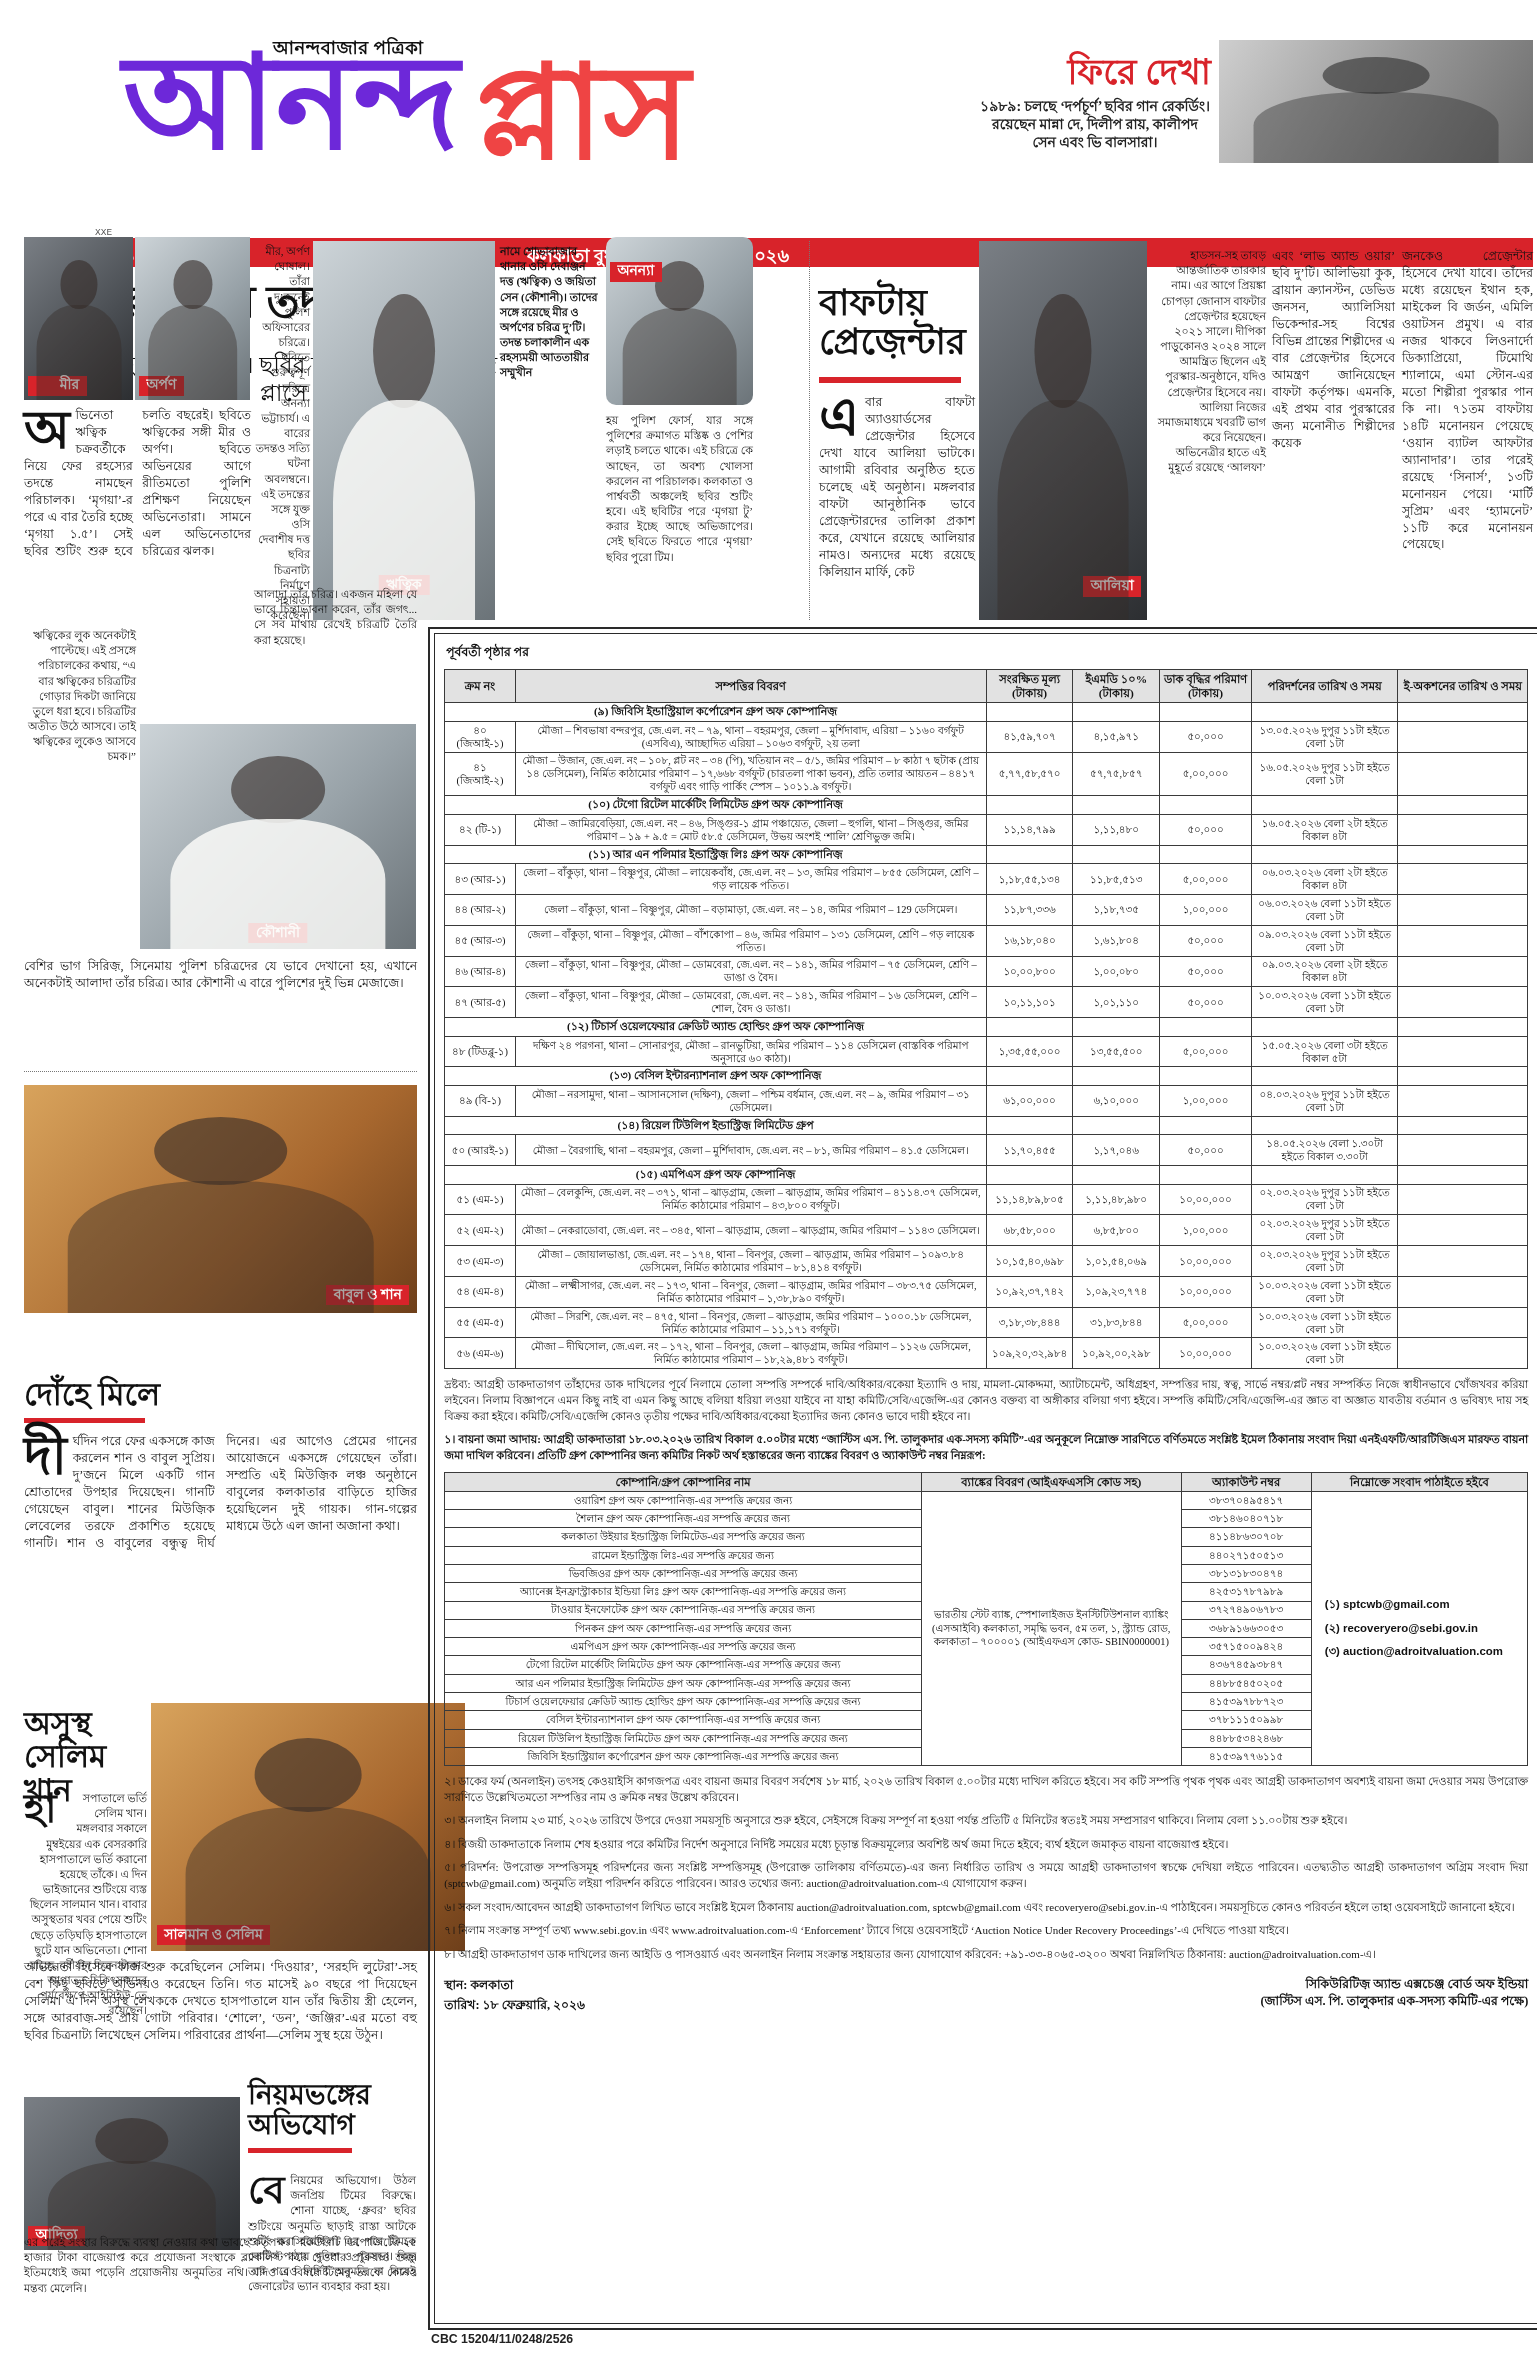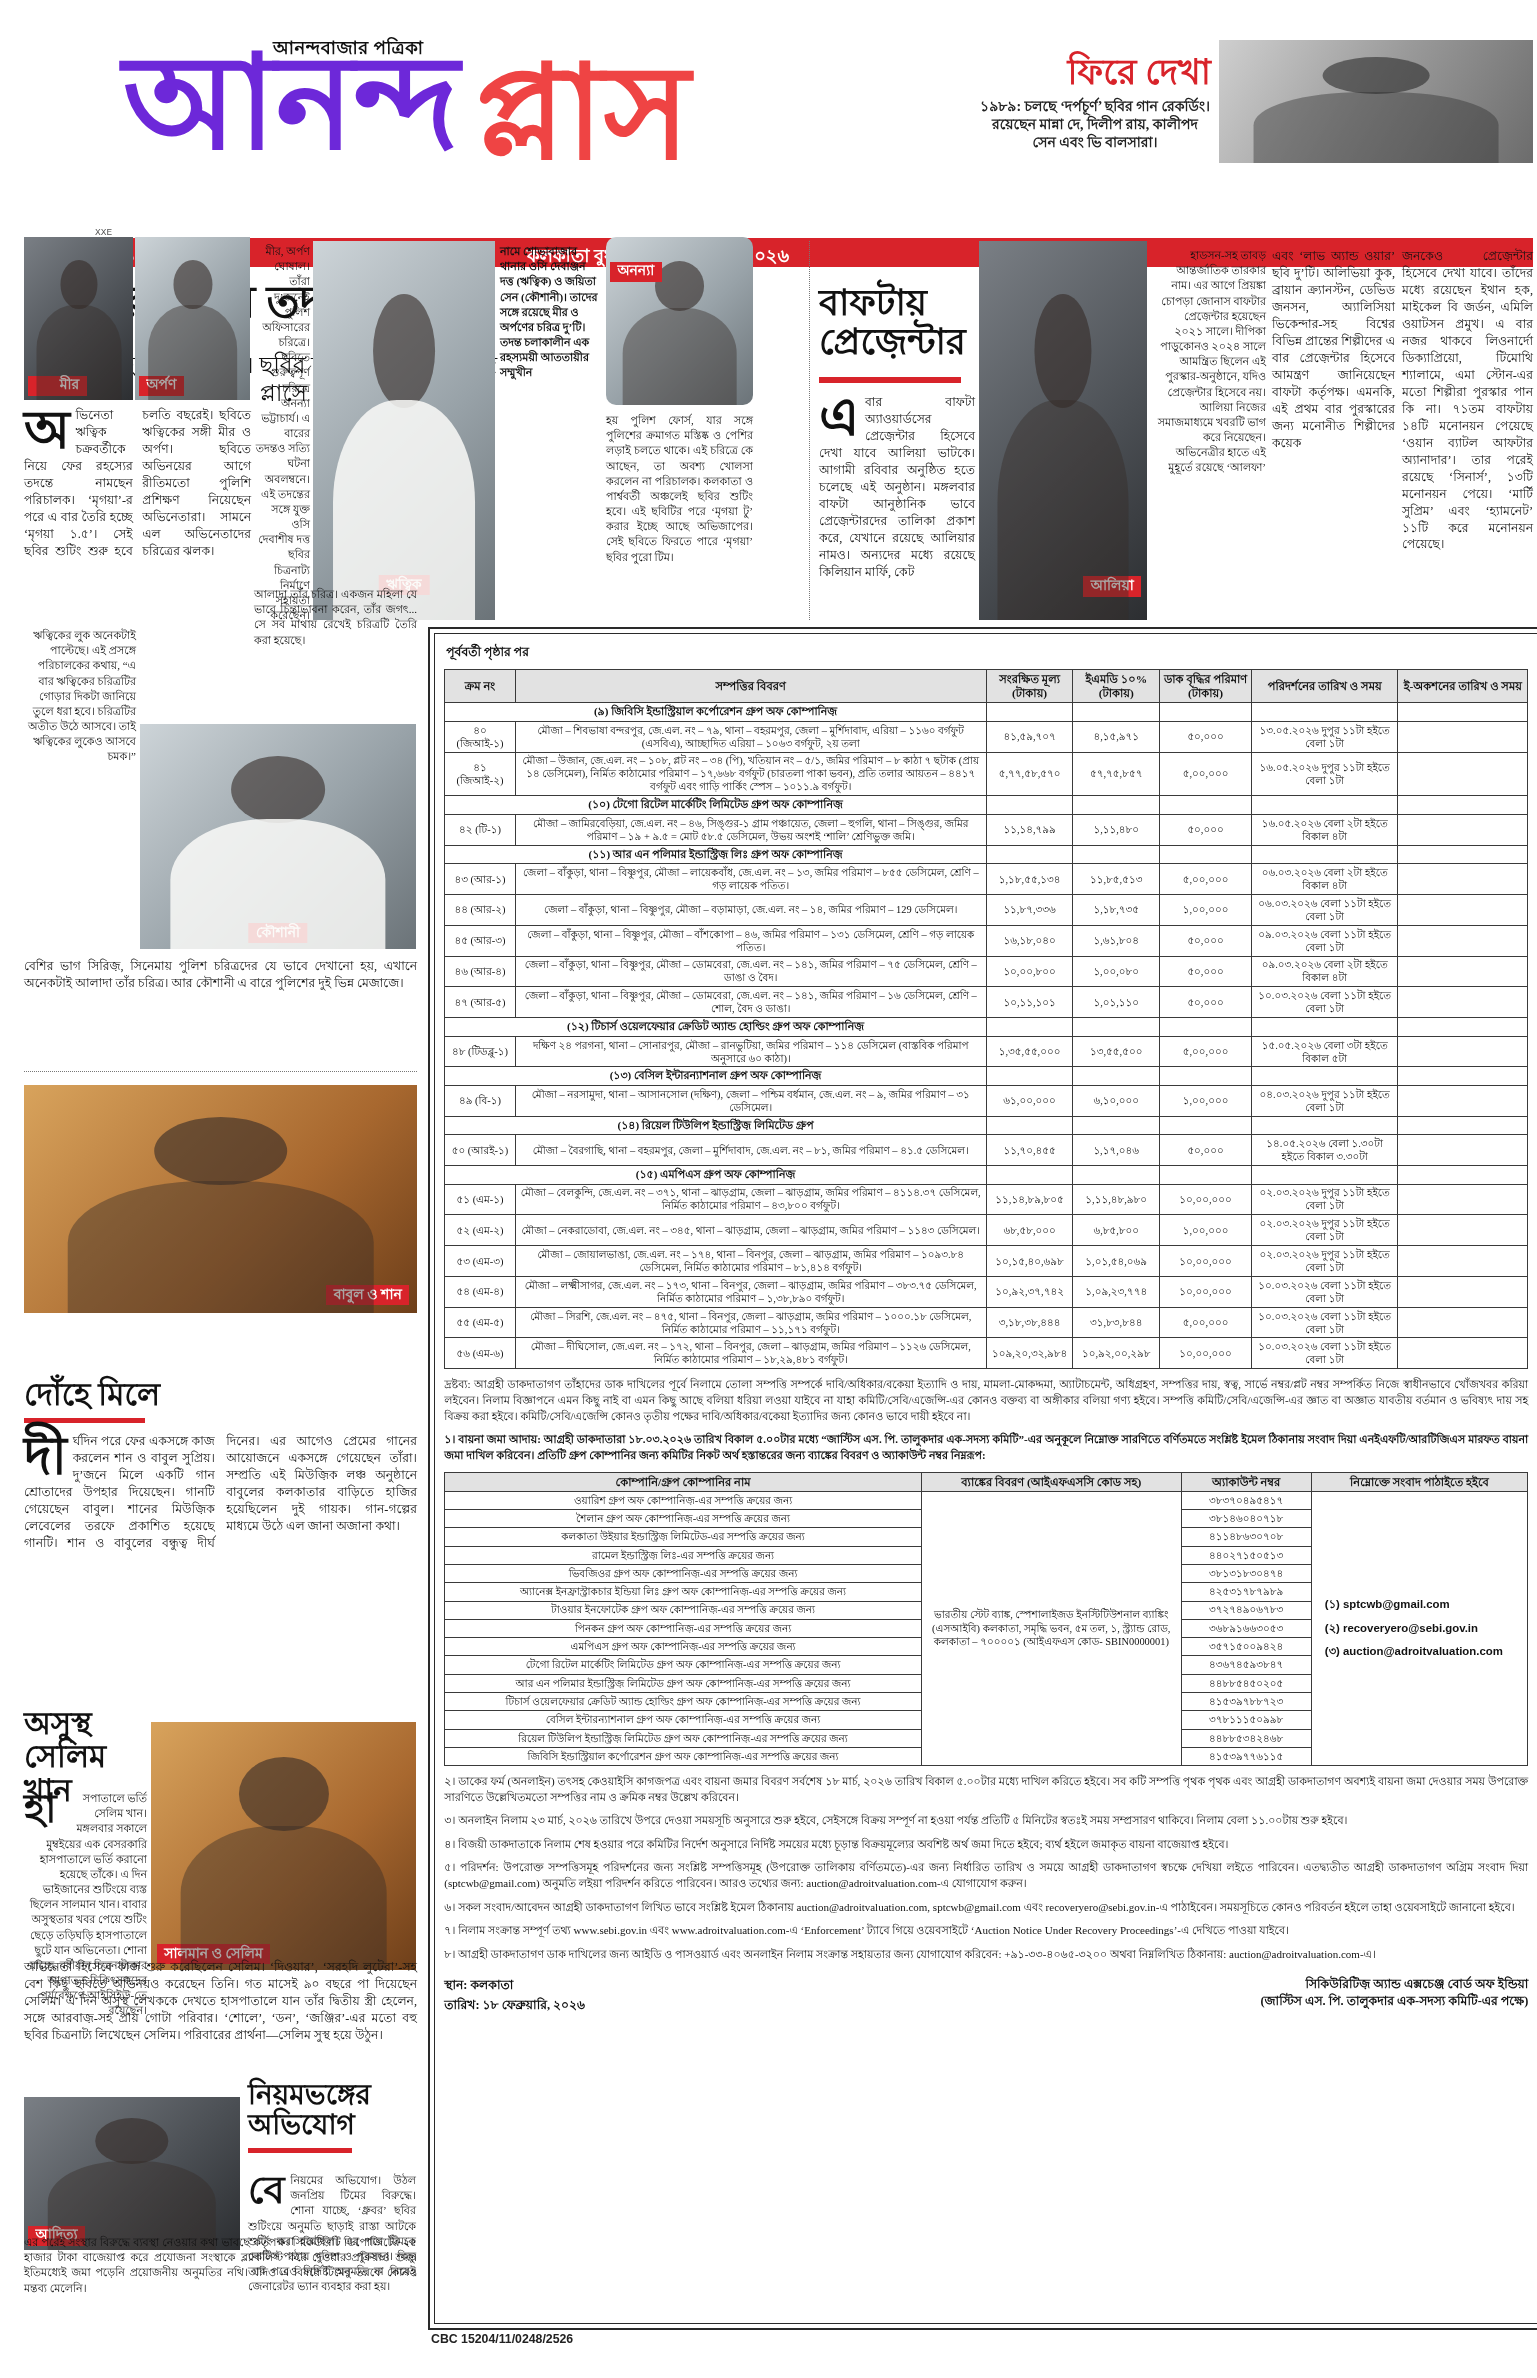--- a/index.html
+++ b/index.html
@@ -143,21 +143,21 @@
   <div class="fig warm" style="left:24px;top:1085px;width:393px;height:228px;">
     <span class="badge" style="right:7.6px;bottom:7.6px;">বাবুল ও শান</span>
   </div>
   <div class="abs h-sec" style="left:24px;top:1378px;">দোঁহে মিলে</div>
   <div class="abs red-rule" style="left:24px;top:1418px;width:121px;height:4.7px;"></div>
   <div class="abs col" style="left:24px;top:1433px;width:393px;height:261px;column-count:2;column-gap:11.4px;">
     <span class="dropcap">দী</span><span>র্ঘদিন পরে ফের একসঙ্গে কাজ করলেন শান ও বাবুল সুপ্রিয়। দু’জনে মিলে একটি গান শ্রোতাদের উপহার দিয়েছেন। গানটি গেয়েছেন বাবুল। শানের মিউজ়িক লেবেলের তরফে প্রকাশিত হয়েছে গানটি। শান ও বাবুলের বন্ধুত্ব দীর্ঘ দিনের। এর আগেও প্রেমের গানের আয়োজনে একসঙ্গে গেয়েছেন তাঁরা। সম্প্রতি এই মিউজ়িক লঞ্চ অনুষ্ঠানে বাবুলের কলকাতার বাড়িতে হাজির হয়েছিলেন দুই গায়ক। গান-গল্পের মাধ্যমে উঠে এল জানা অজানা কথা।</span>
   </div>
 
   <div class="abs h-sec" style="left:24px;top:1707px;width:123px;">অসুস্থ সেলিম খান</div>
-  <div class="fig warm" style="left:151px;top:1703px;width:265px;height:248px;margin-top:19px;">
+  <div class="fig warm" style="left:151px;top:1703px;width:314px;height:248px;">
     <span class="badge" style="left:5.7px;bottom:5.7px;">সালমান ও সেলিম</span>
   </div>
   <div class="abs col small" style="left:24px;top:1791px;width:123px;height:161px;text-align:right;">
     <span class="dropcap" style="font-size:40px;">হা</span><span>সপাতালে ভর্তি সেলিম খান। মঙ্গলবার সকালে মুম্বইয়ের এক বেসরকারি হাসপাতালে ভর্তি করানো হয়েছে তাঁকে। এ দিন ভাইজানের শুটিংয়ে ব্যস্ত ছিলেন সালমান খান। বাবার অসুস্থতার খবর পেয়ে শুটিং ছেড়ে তড়িঘড়ি হাসপাতালে ছুটে যান অভিনেতা। শোনা যাচ্ছে, বর্ষীয়ান চিত্রনাট্যকার আপাতত চিকিৎসকদের পর্যবেক্ষণে আইসিইউ-তে রয়েছেন।</span>
   </div>
   <div class="abs col" style="left:24px;top:1959px;width:393px;height:102px;">অভিনেতা হিসেবে কাজ শুরু করেছিলেন সেলিম। ‘দিওয়ার’, ‘সরহদি লুটেরা’-সহ বেশ কিছু ছবিতে অভিনয়ও করেছেন তিনি। গত মাসেই ৯০ বছরে পা দিয়েছেন সেলিম। এ দিন অসুস্থ লেখককে দেখতে হাসপাতালে যান তাঁর দ্বিতীয় স্ত্রী হেলেন, সঙ্গে আরবাজ়-সহ প্রায় গোটা পরিবার। ‘শোলে’, ‘ডন’, ‘জঞ্জির’-এর মতো বহু ছবির চিত্রনাট্য লিখেছেন সেলিম। পরিবারের প্রার্থনা—সেলিম সুস্থ হয়ে উঠুন।</div>
 
   <div class="fig dark" style="left:24px;top:2069px;width:216px;height:153px;margin-top:28px;">
     <span class="badge" style="left:3.8px;bottom:3.8px;">আদিত্য</span>
   </div>

